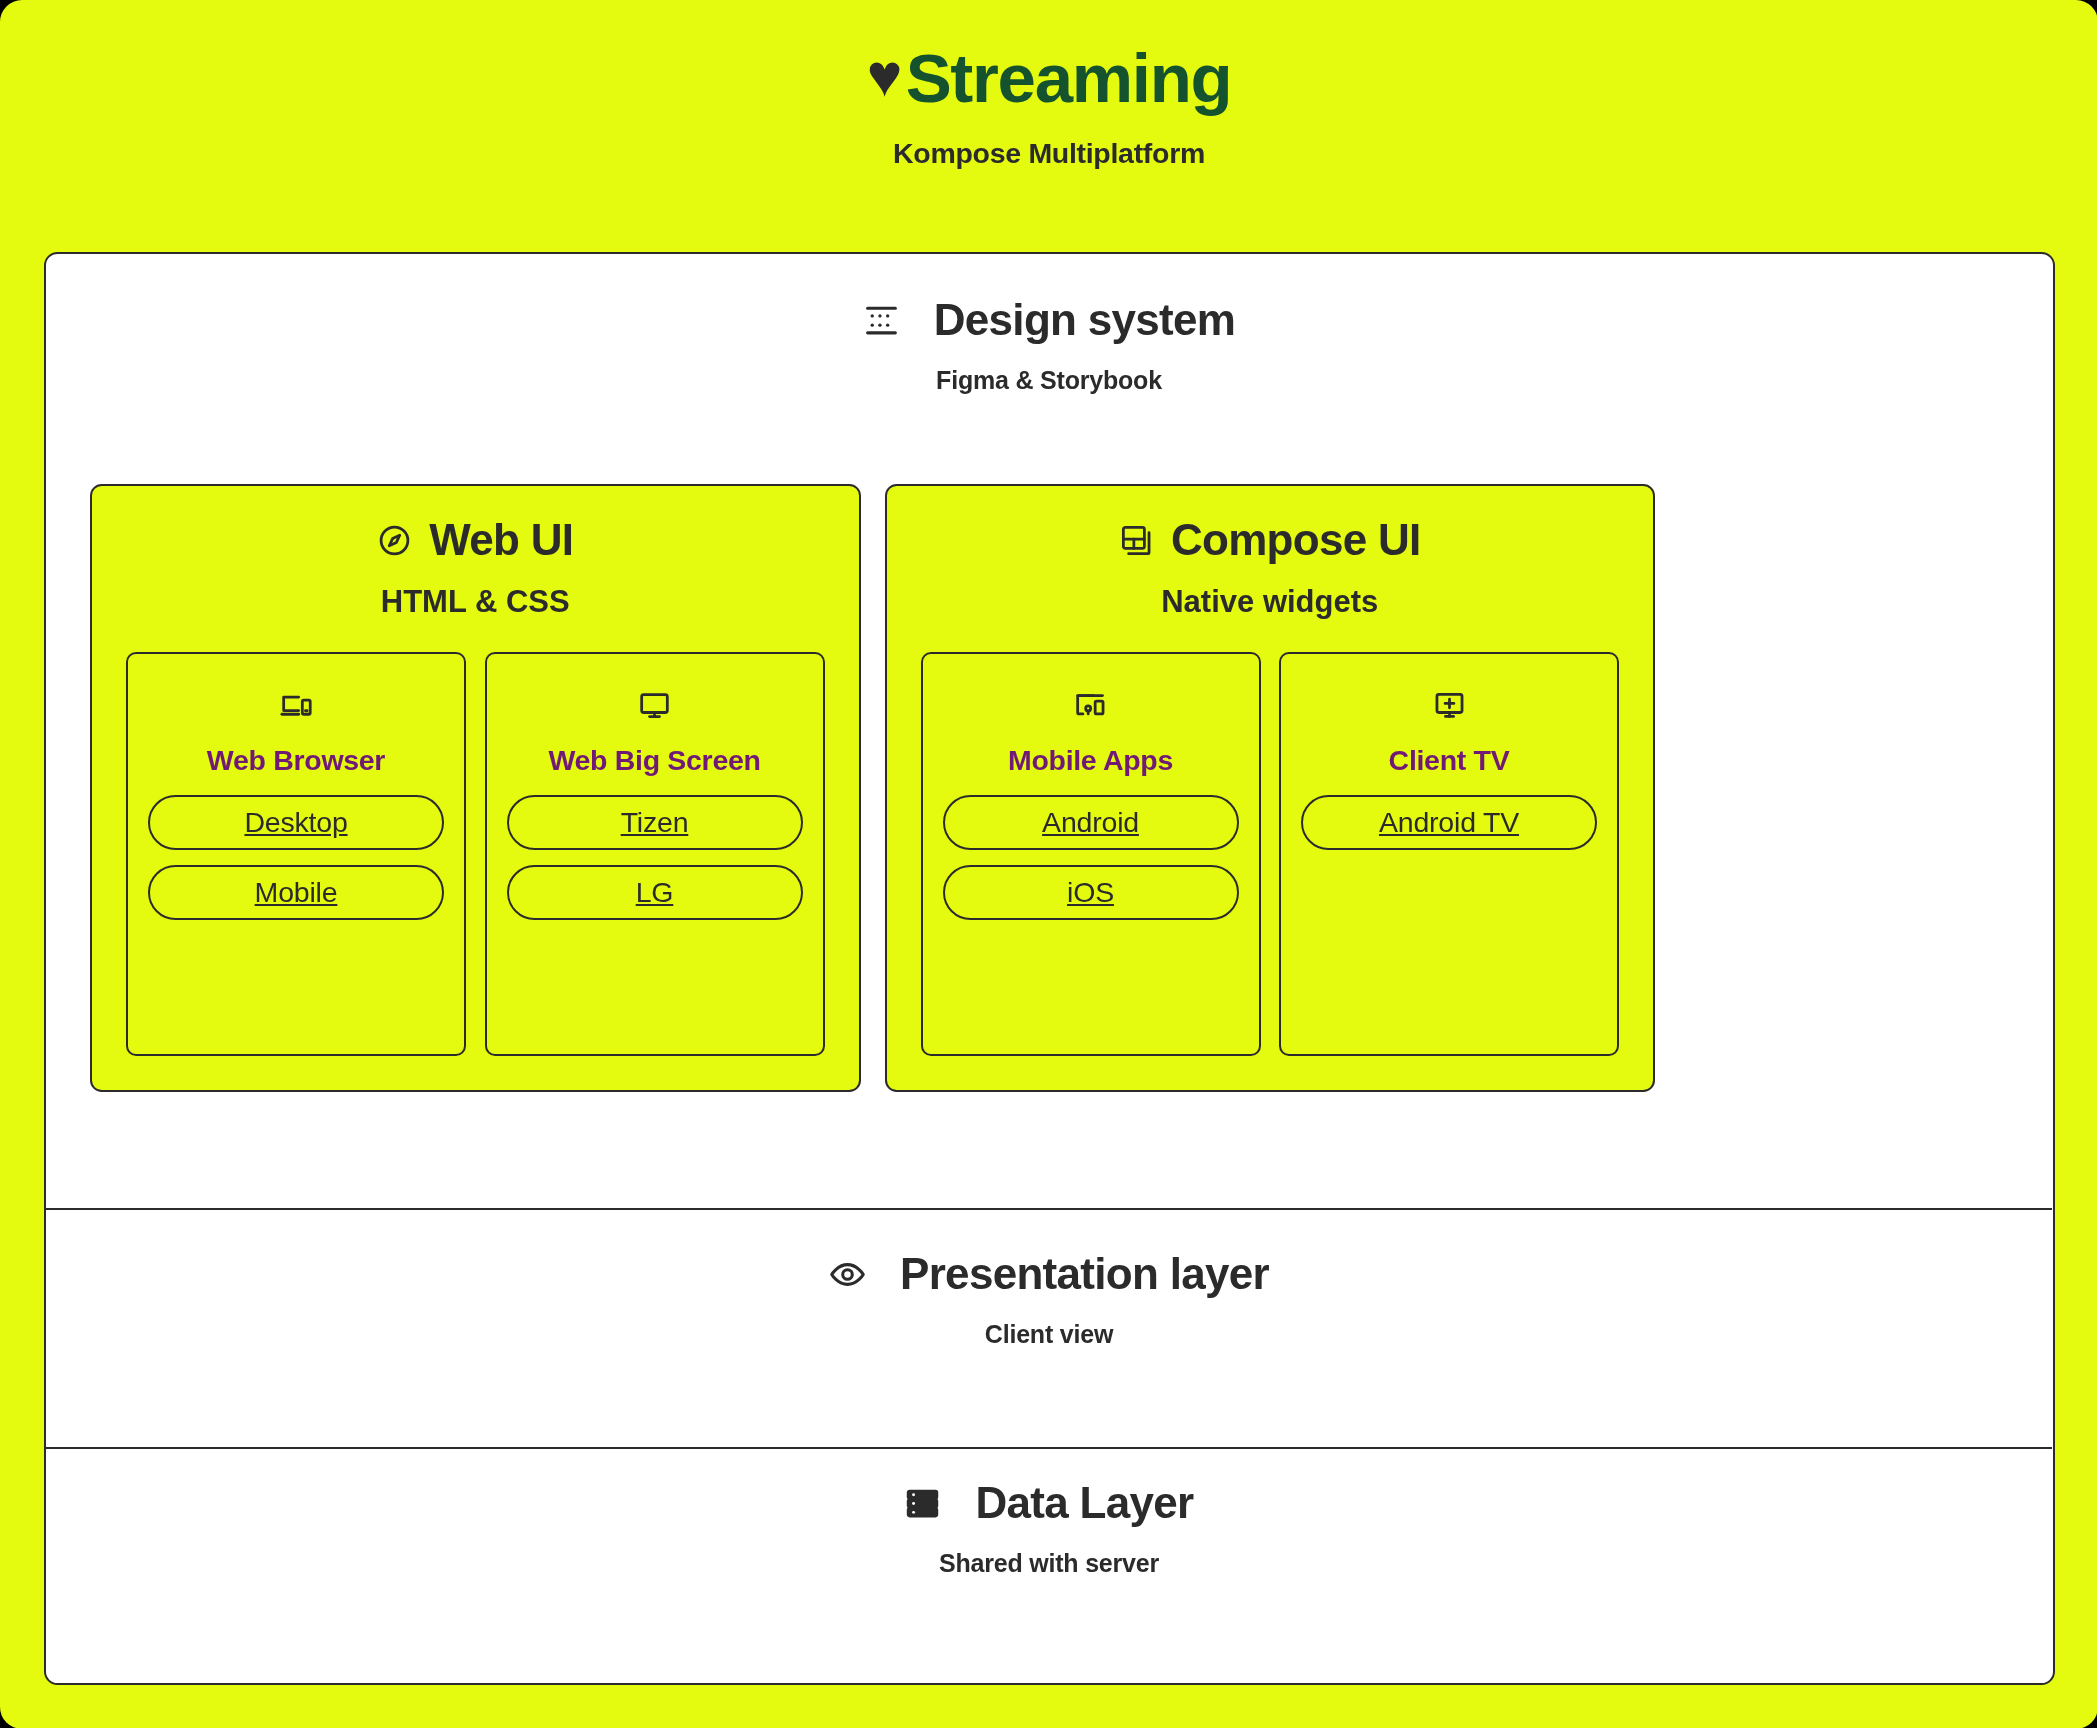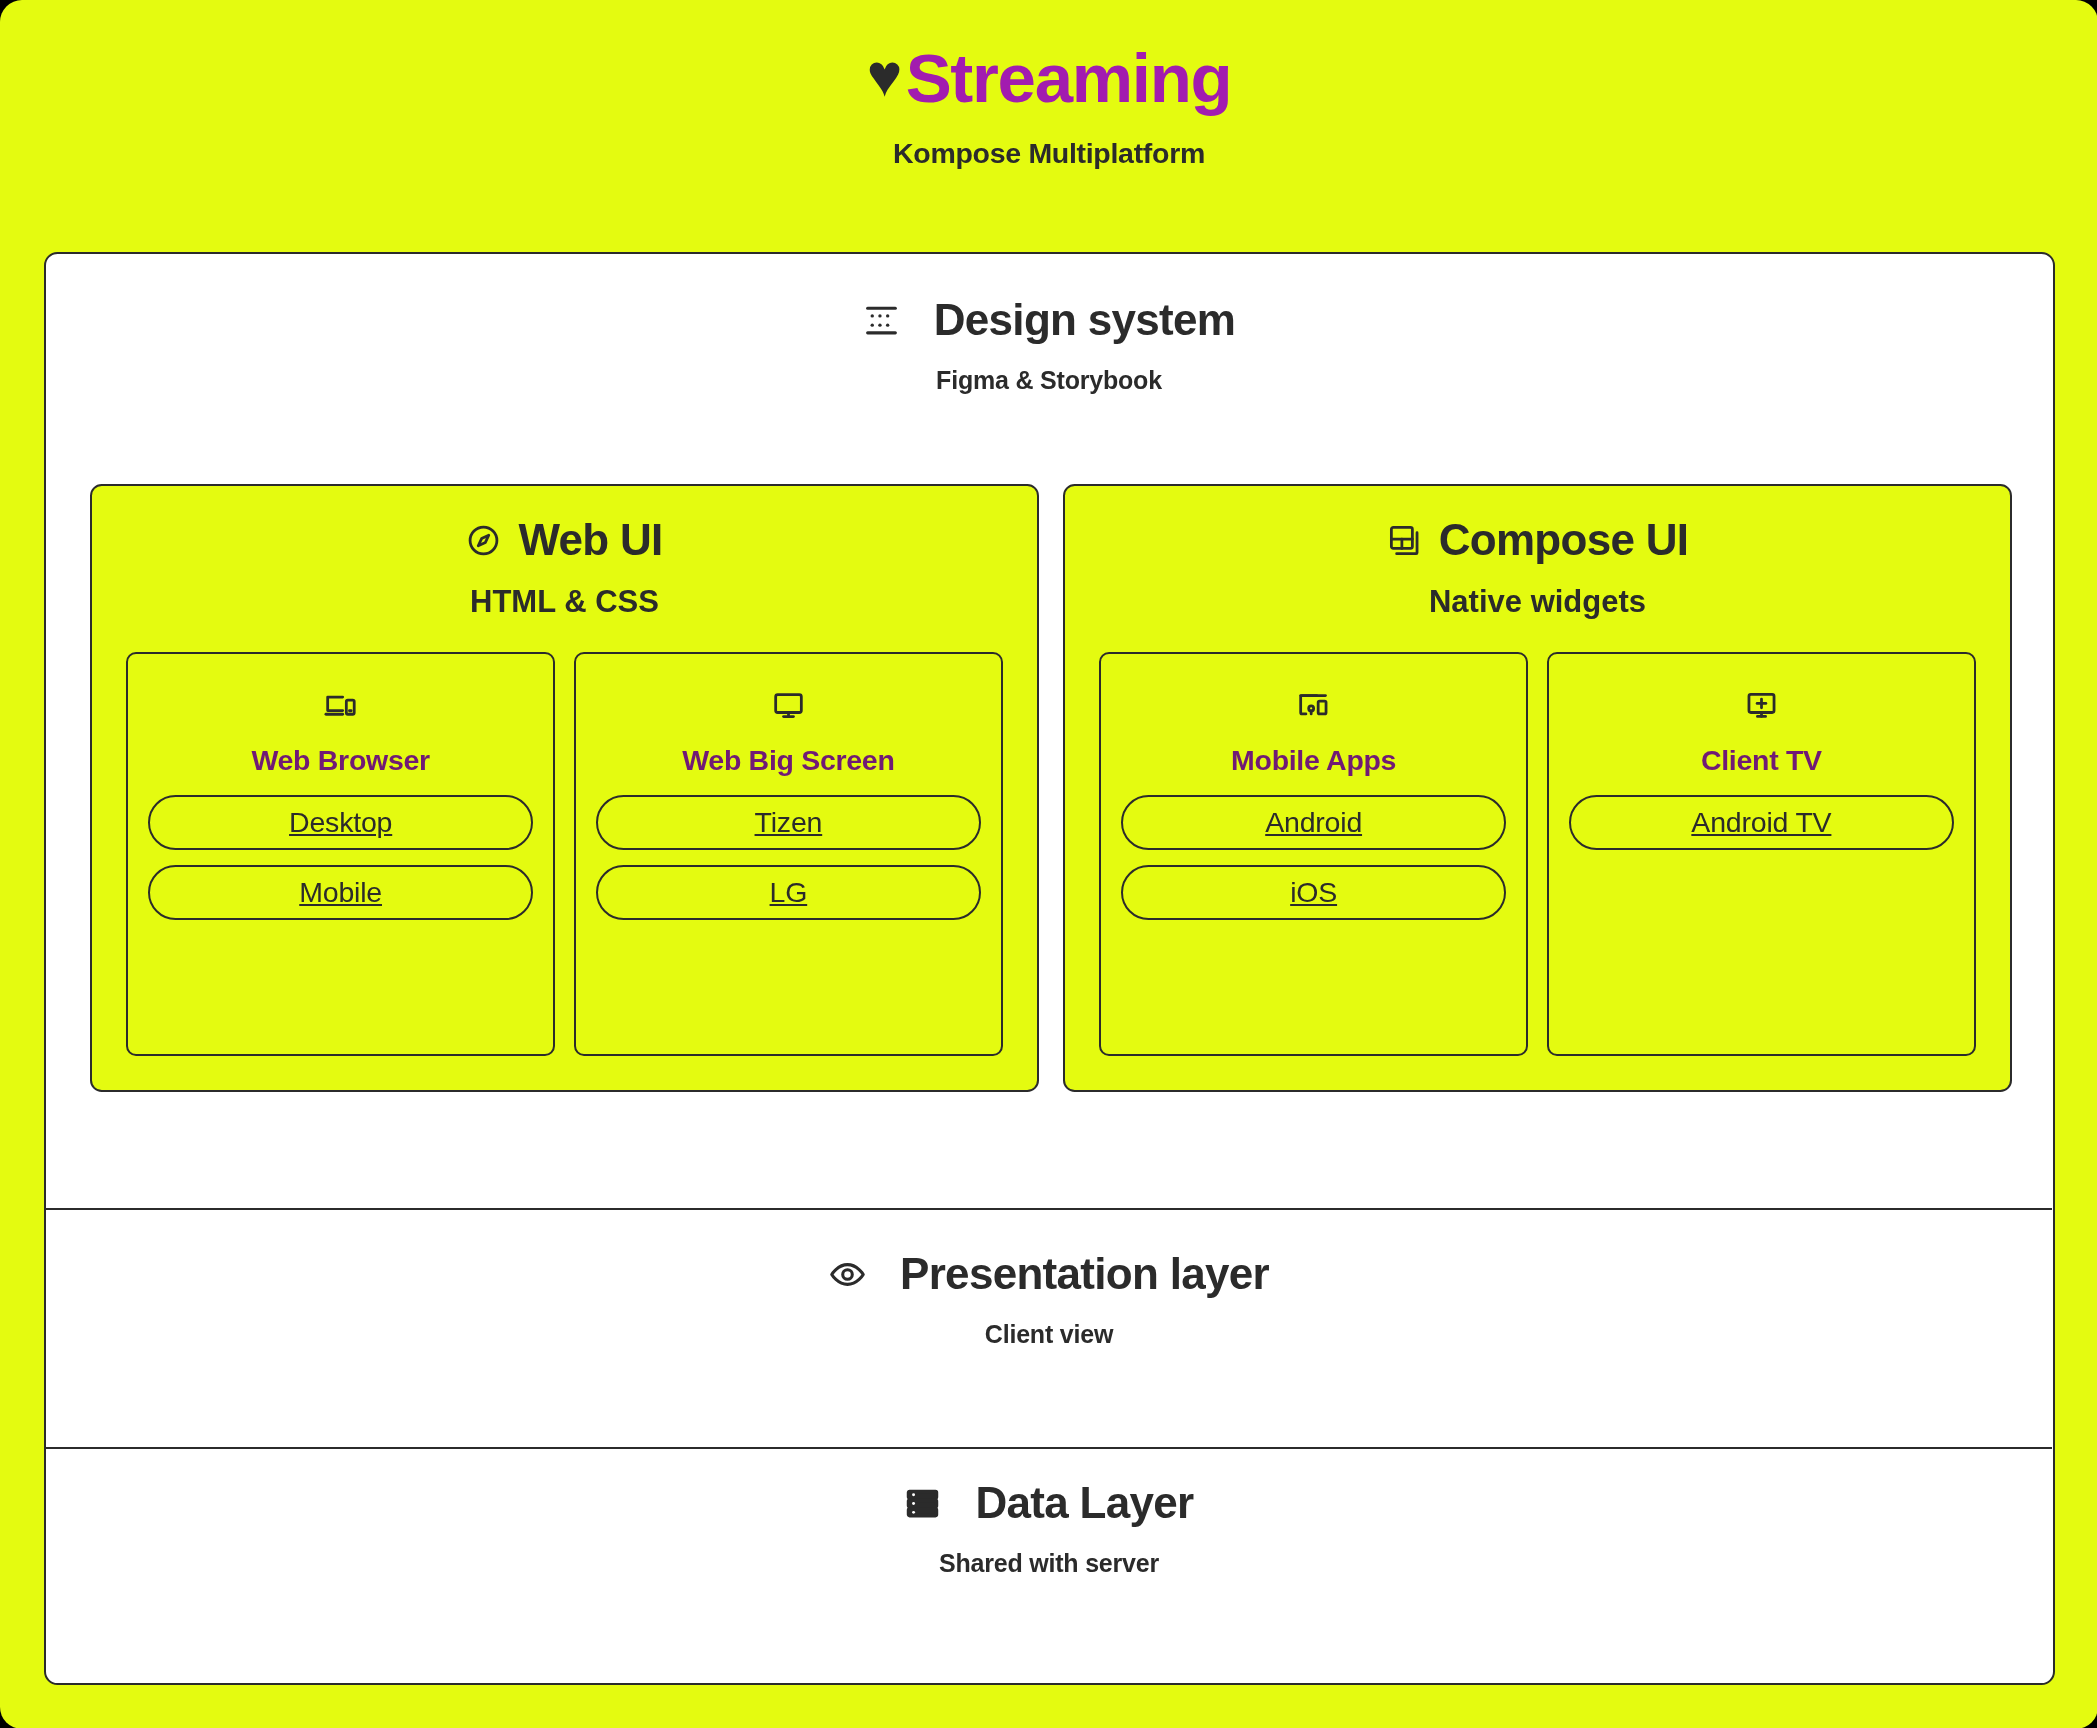--- a/index.html
+++ b/index.html
@@ -41,21 +41,21 @@
   .heart-glyph {
     font-size: 60px;
     line-height: 1;
     color: #2B2B2B;
     display: block;
     transform: translateY(-3.4px);
   }
   #brand-title {
     font-size: 69px;
     font-weight: 700;
-    color: #a21caf;
+    color: #14532d;
     letter-spacing: -1.3px;
     line-height: 1;
   }
   #brand-subtitle {
     margin-top: 23.5px;
     font-size: 28.5px;
     font-weight: 700;
     color: #2B2B2B;
     letter-spacing: -0.3px;
   }
@@ -105,21 +105,21 @@
     left: 0; top: 0;
     width: 2006px;
     height: 954px;
     padding-top: 44px;
   }
 
   #ui-groups {
     position: absolute;
     left: 44px;
     top: 230px;
-    width: 1922px;
+    width: 1565px;
     display: flex;
     gap: 24px;
     justify-content: space-between;
   }
 
   .ui-group {
     flex: 1;
     background: #E4FB10;
     border: 2.5px solid #2B2B2B;
     border-radius: 11.7px;

